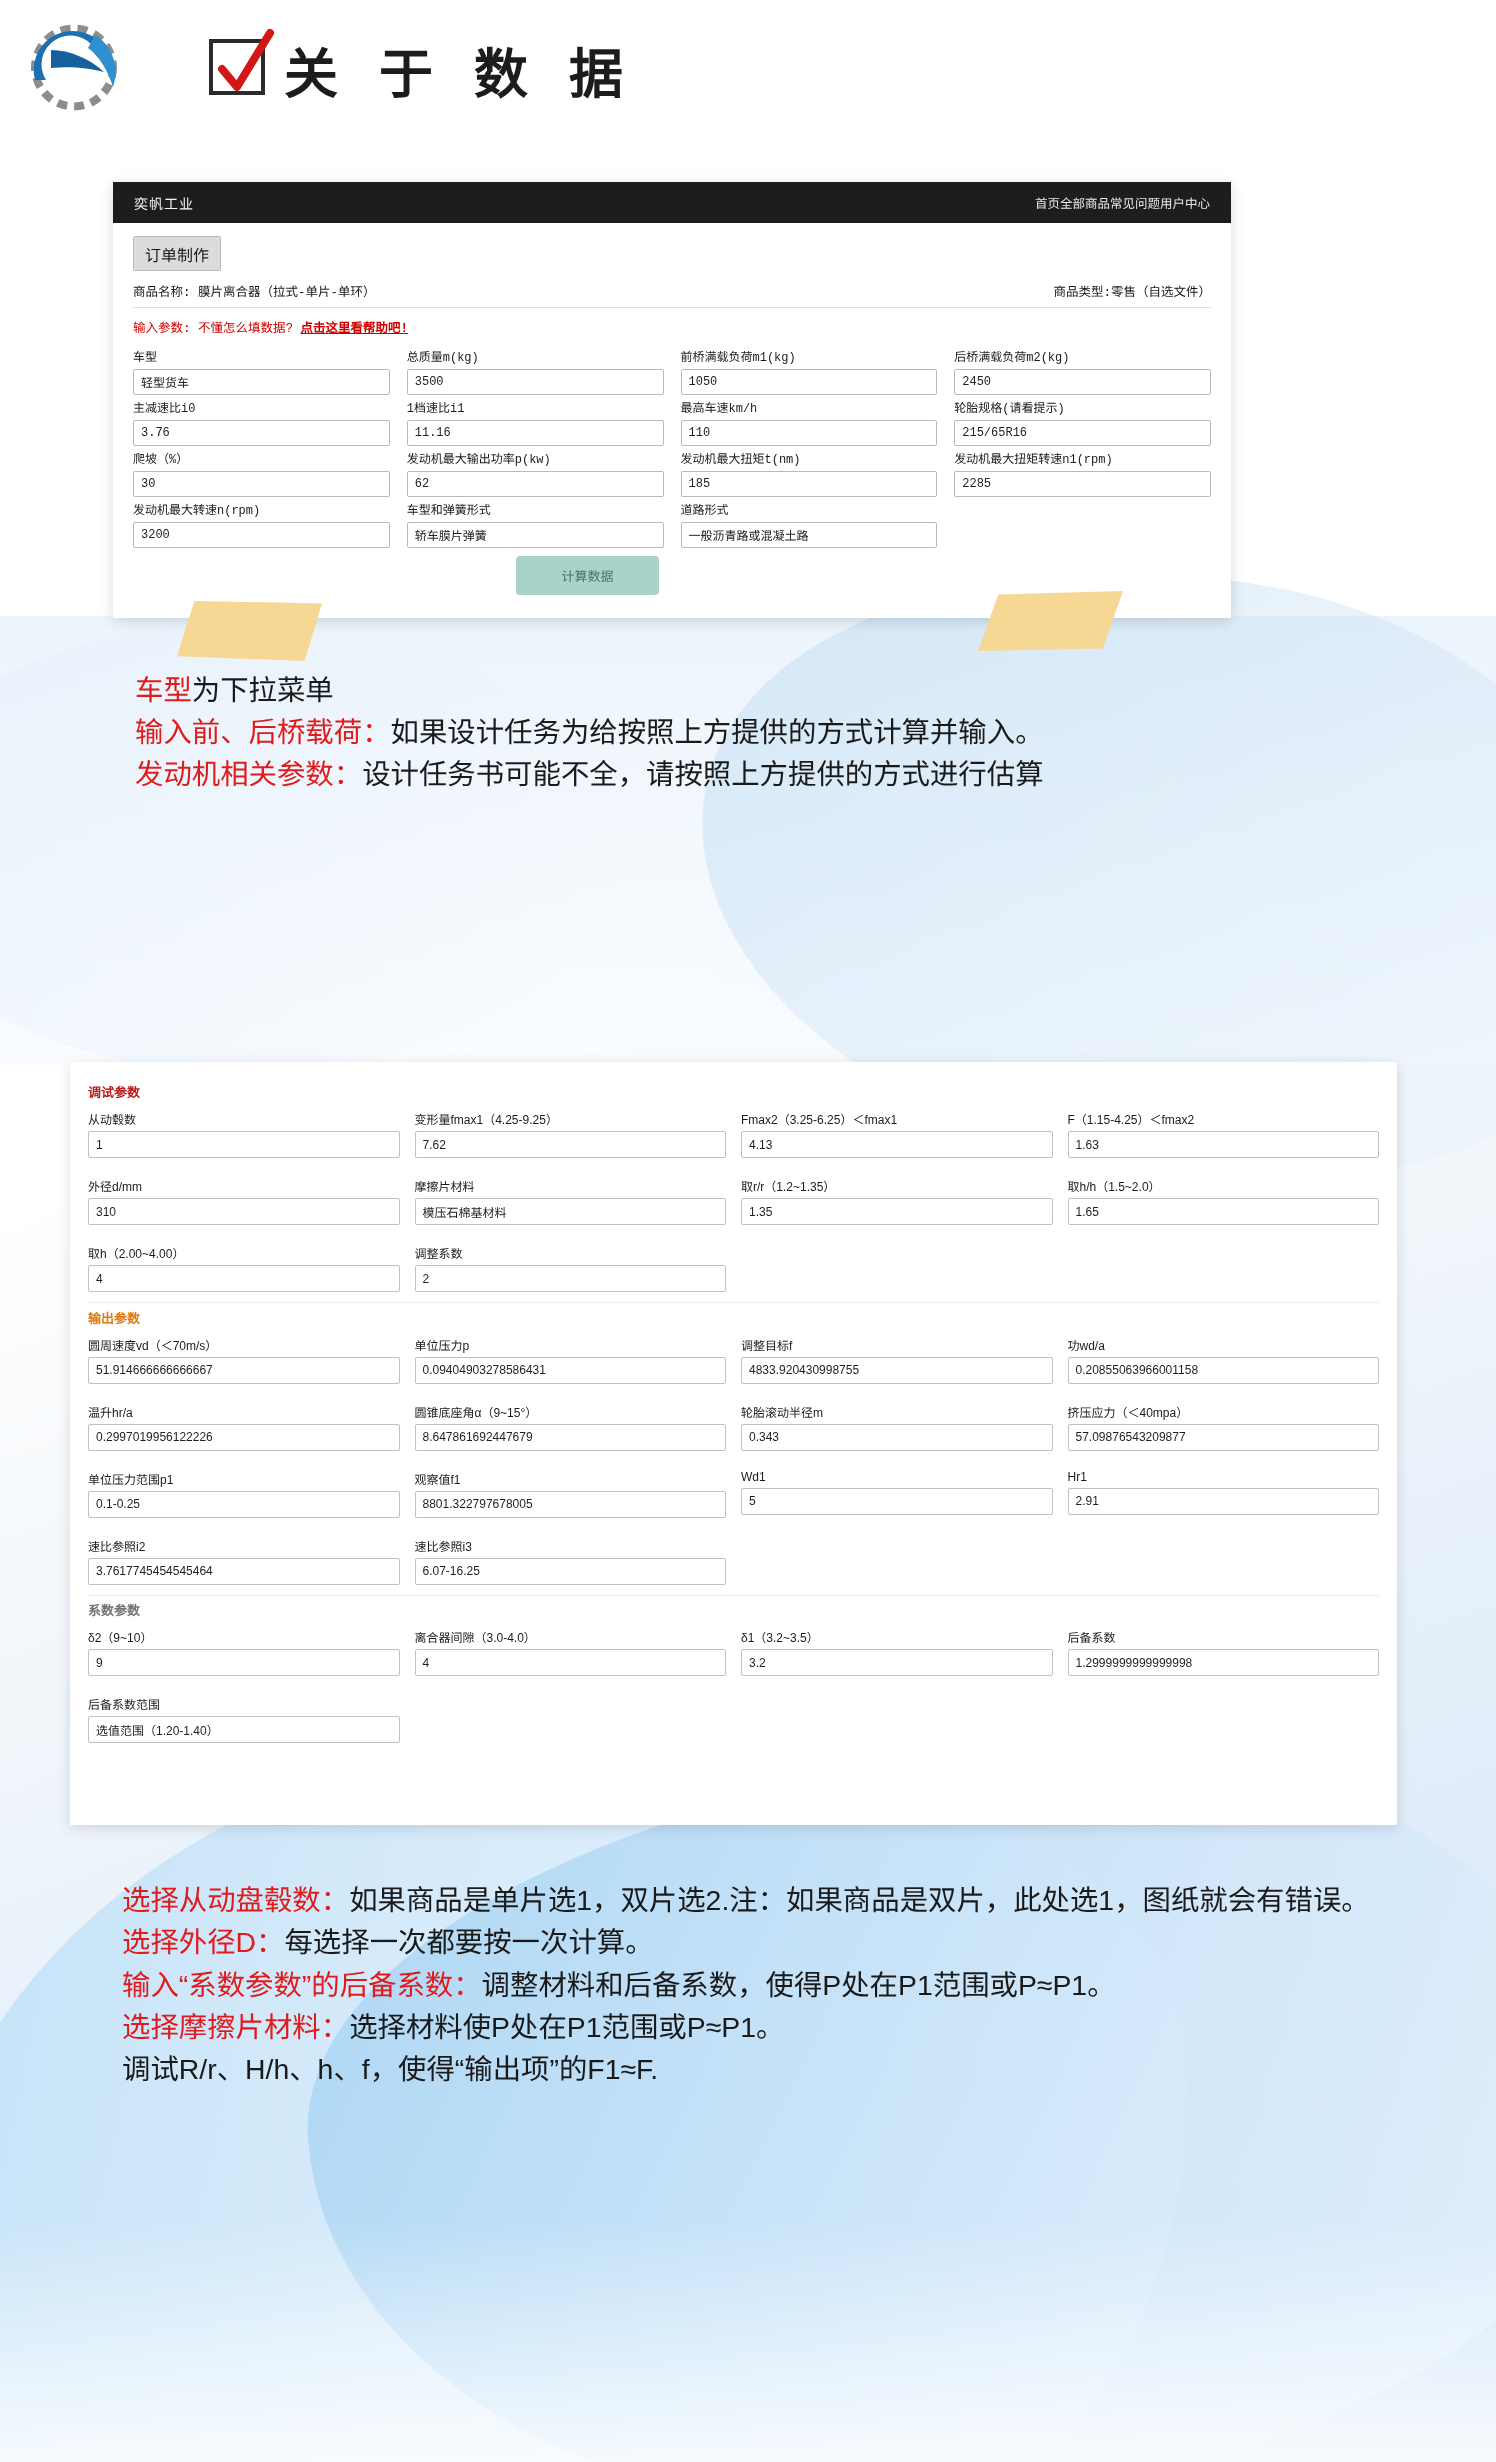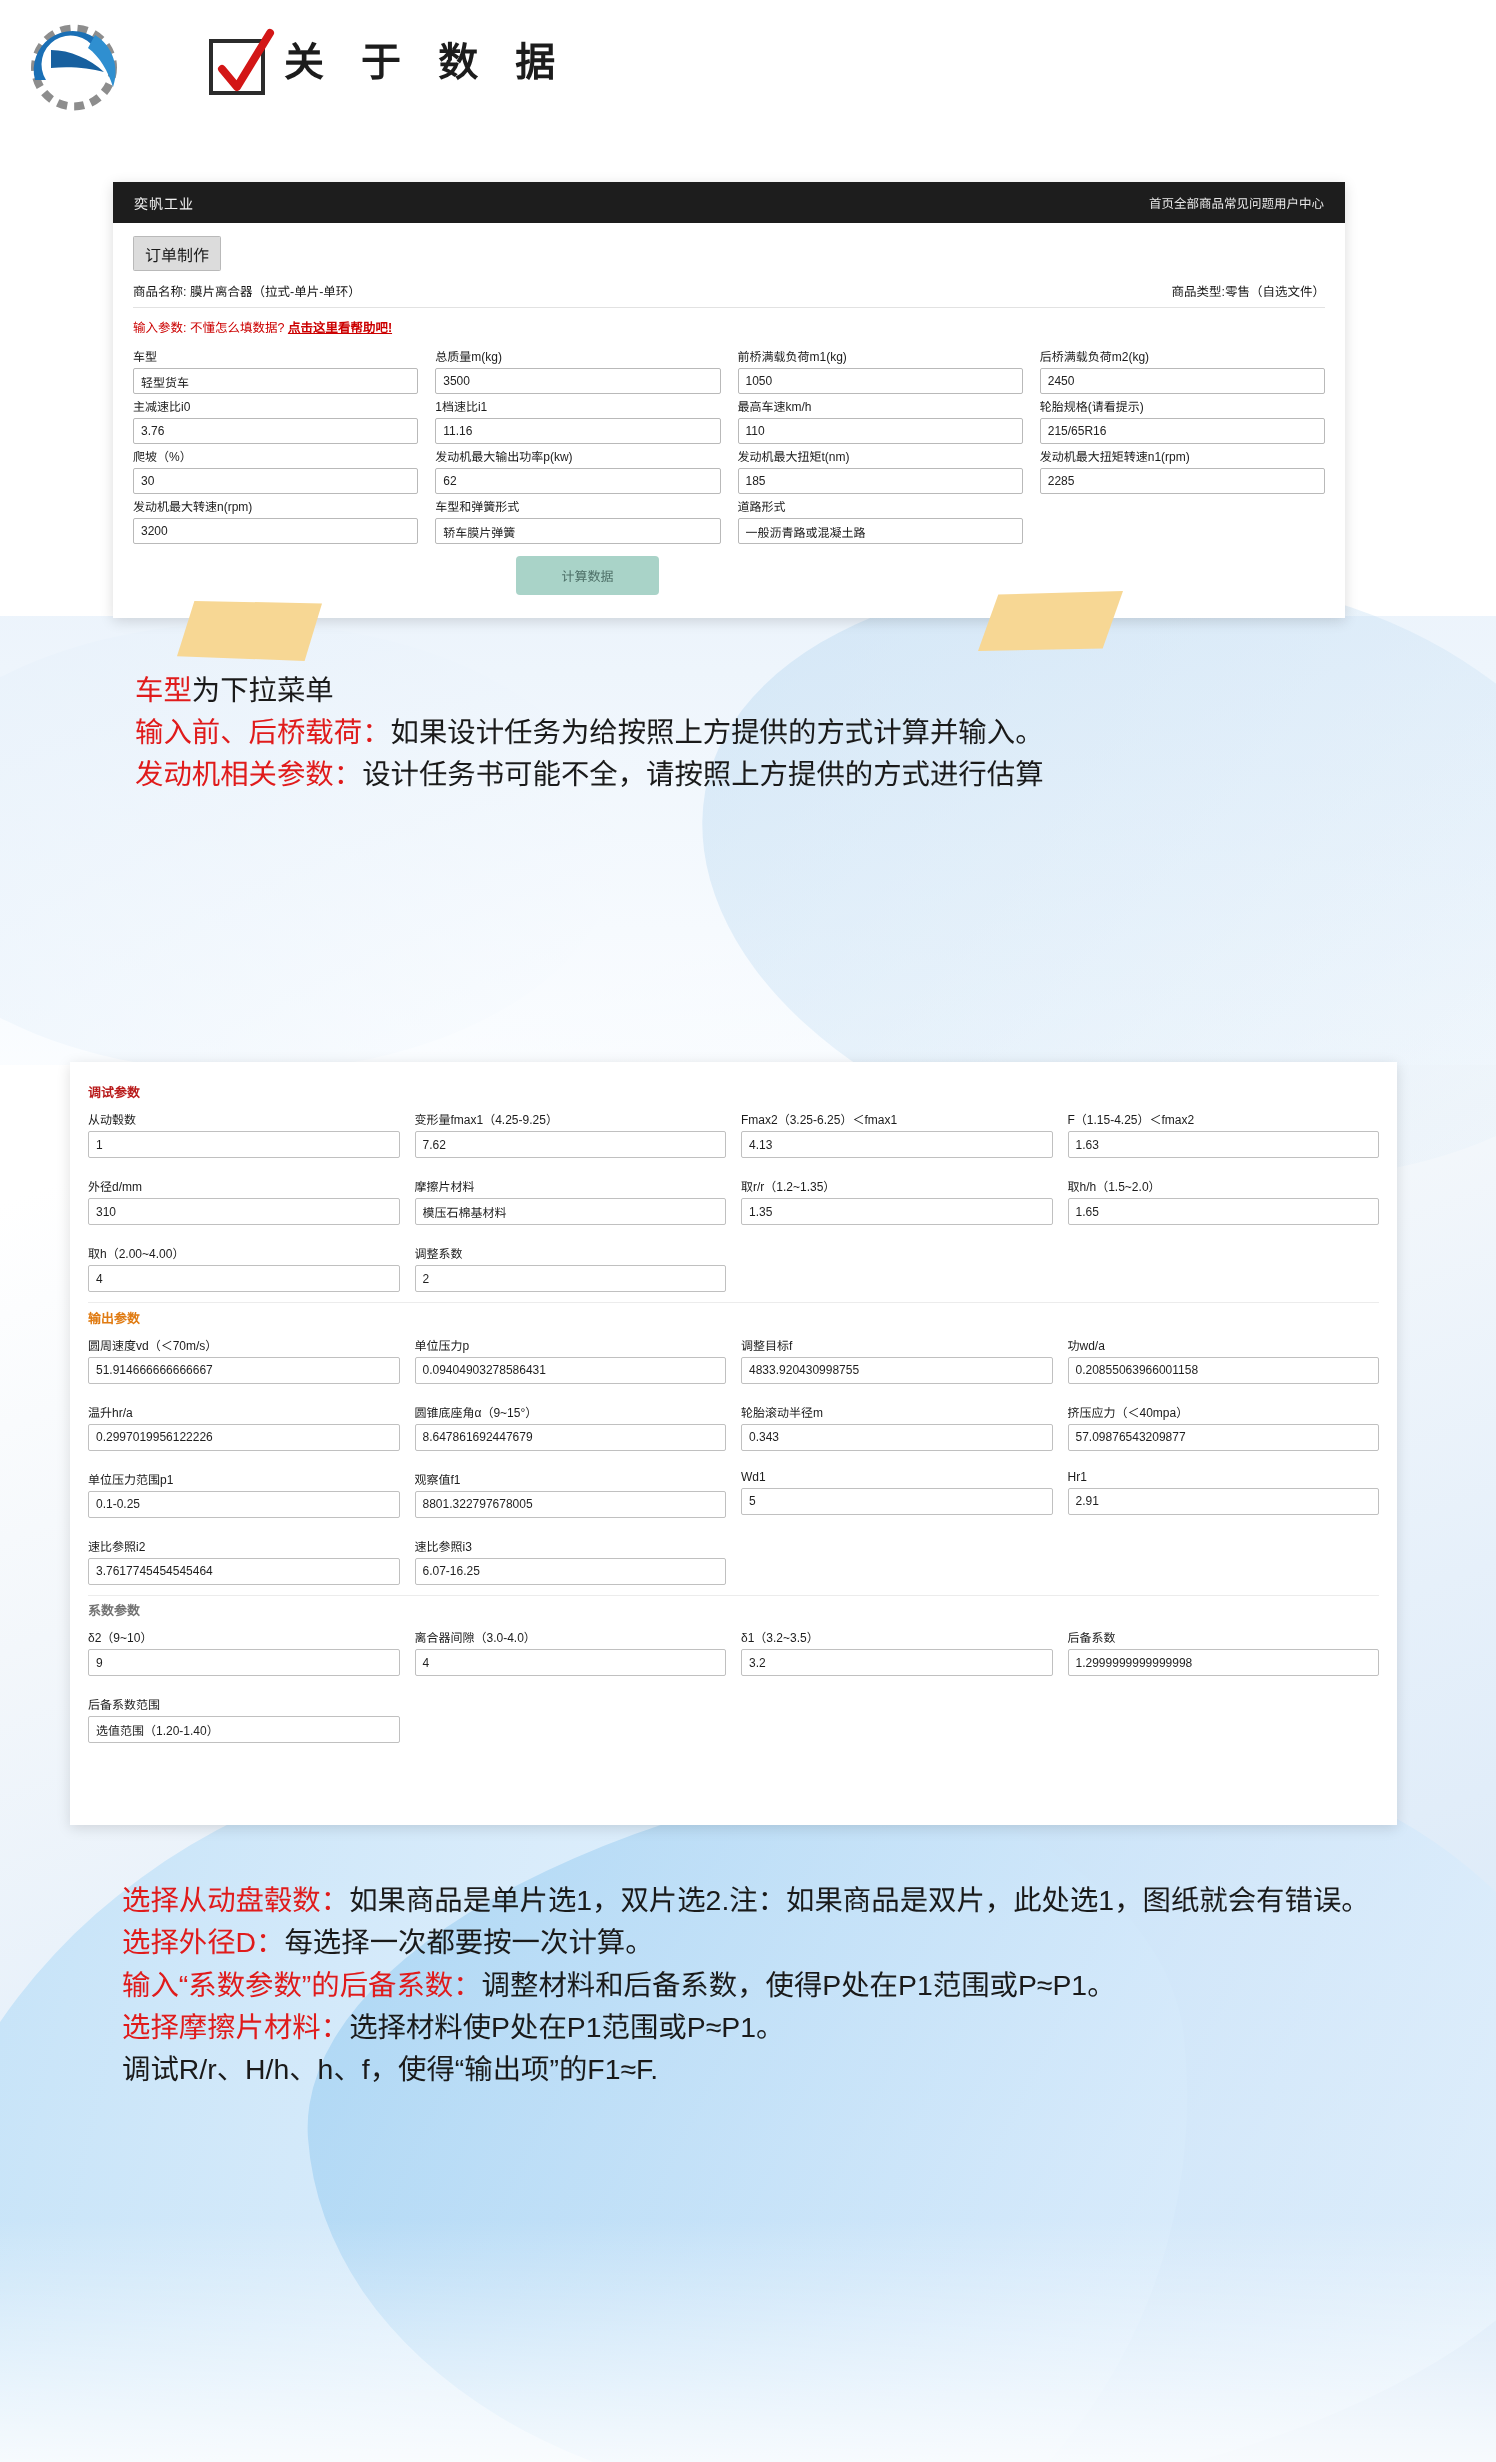--- a/index.html
+++ b/index.html
@@ -74,36 +74,37 @@
     left: 209px; top: 39px;
     width: 56px; height: 56px;
     border: 4.5px solid #2b2b2b;
     background: #ffffff;
   }
   .title-check svg { position:absolute; left:-7px; top:-20px; width: 75px; height: 85px; }
 
   .page-title {
     position: absolute;
     left: 284px; top: 30px;
-    font-size: 40px;
+    font-size: 54px;
     letter-spacing: 13px;
     color: #1c1c1c;
     font-weight: 700;
     font-family: "Liberation Sans", sans-serif;
     white-space: nowrap;
   }
 
   
   .shot1 {
     position: absolute;
     left: 113px; top: 182px;
-    width: 1232px; height: 436px;
+    width: 1118px; height: 436px;
     background: #ffffff;
     box-shadow: 0 3px 13px rgba(0,0,0,.14);
     overflow: hidden;
+    font-family: Liberation Mono, monospace;
   }
   .navbar {
     height: 41px;
     background: #1d1d1d;
     display: flex; align-items: center; justify-content: space-between;
     padding: 0 21px;
   }
   .nav-brand { color: #f2f2f2; font-size: 14px; letter-spacing: 1px; }
   .nav-links { display: flex; }
   .nav-links span { color: #e7e7e7; font-size: 12.5px; }

